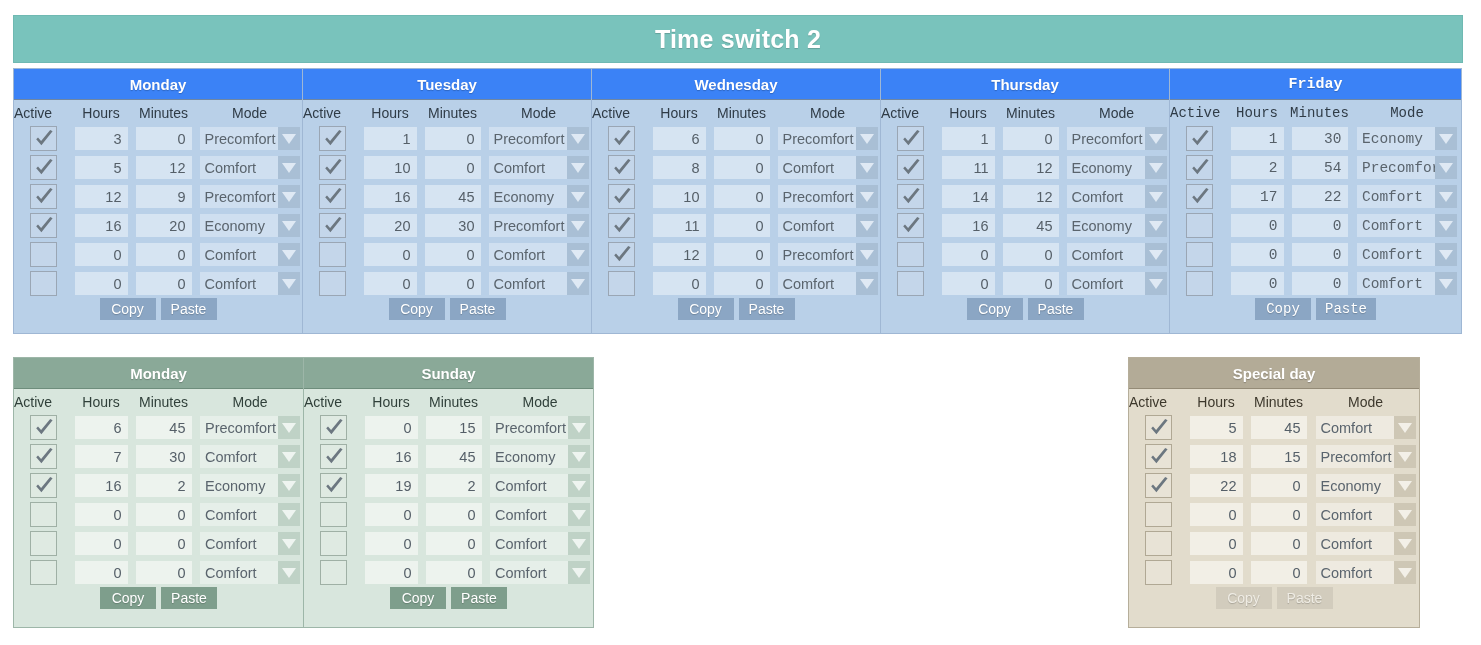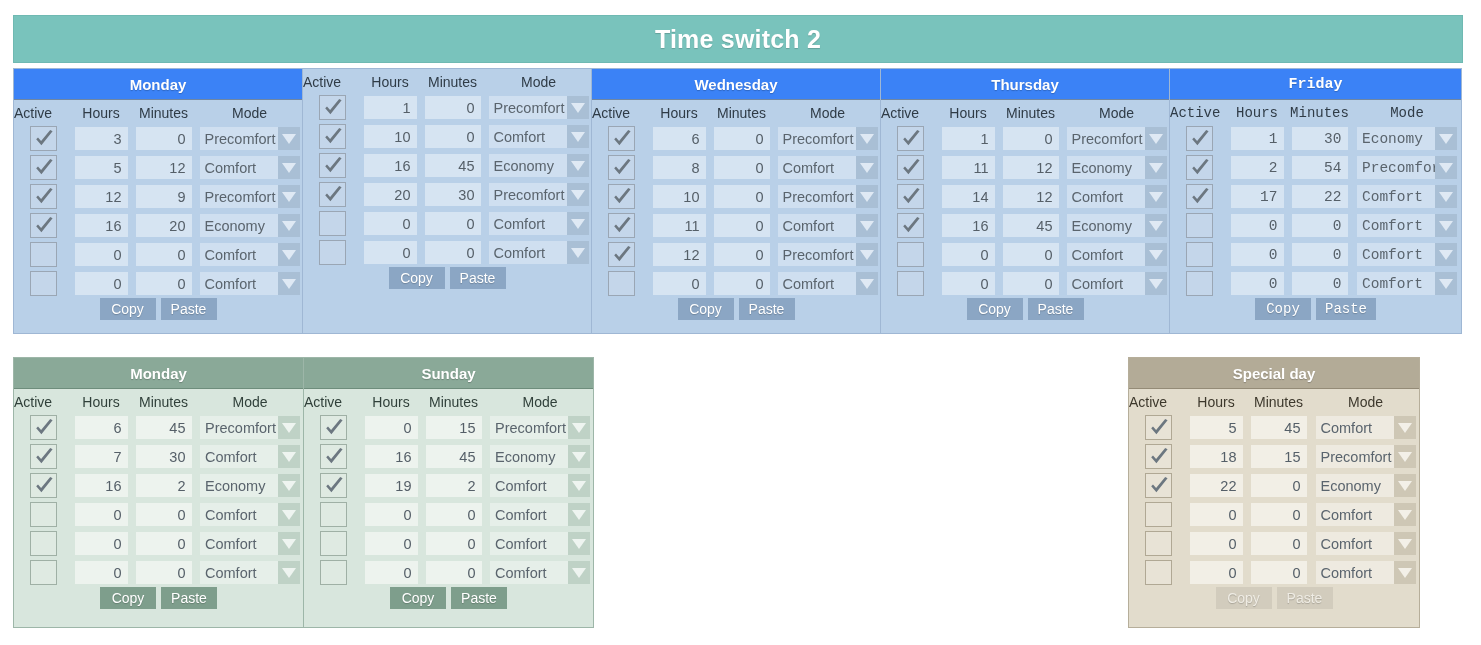--- a/index.html
+++ b/index.html
@@ -310,20 +310,23 @@
               </div>
             </div>
           </div>
           <div class="btnbar">
             <div class="btn">Copy</div>
             <div class="btn">Paste</div>
           </div>
         </div>
       </div>
       <div class="day">
+        <div class="day-head">
+          <span>Tuesday</span>
+        </div>
         <div class="day-body">
           <div class="colhead">
             <div class="c-active">Active</div>
             <div class="c-hours">Hours</div>
             <div class="c-min">Minutes</div>
             <div class="c-mode">Mode</div>
           </div>
           <div class="drow">
             <div class="cell-active">
               <div class="cbox">

